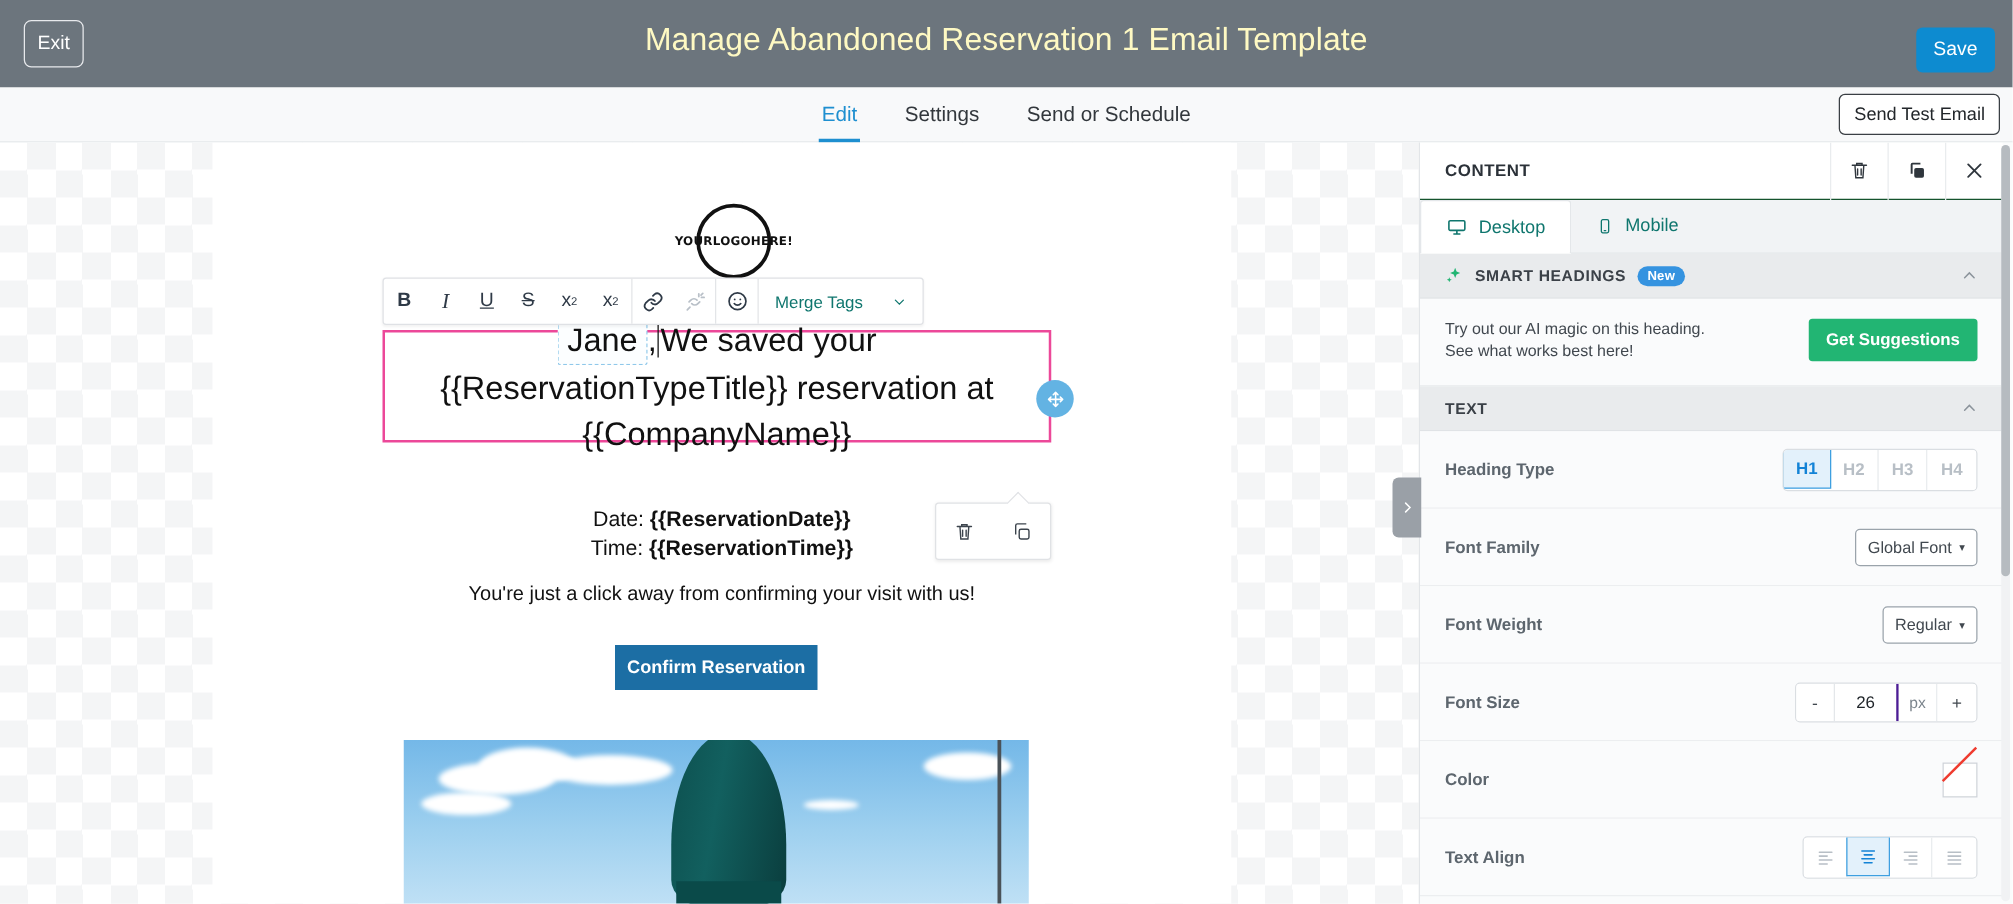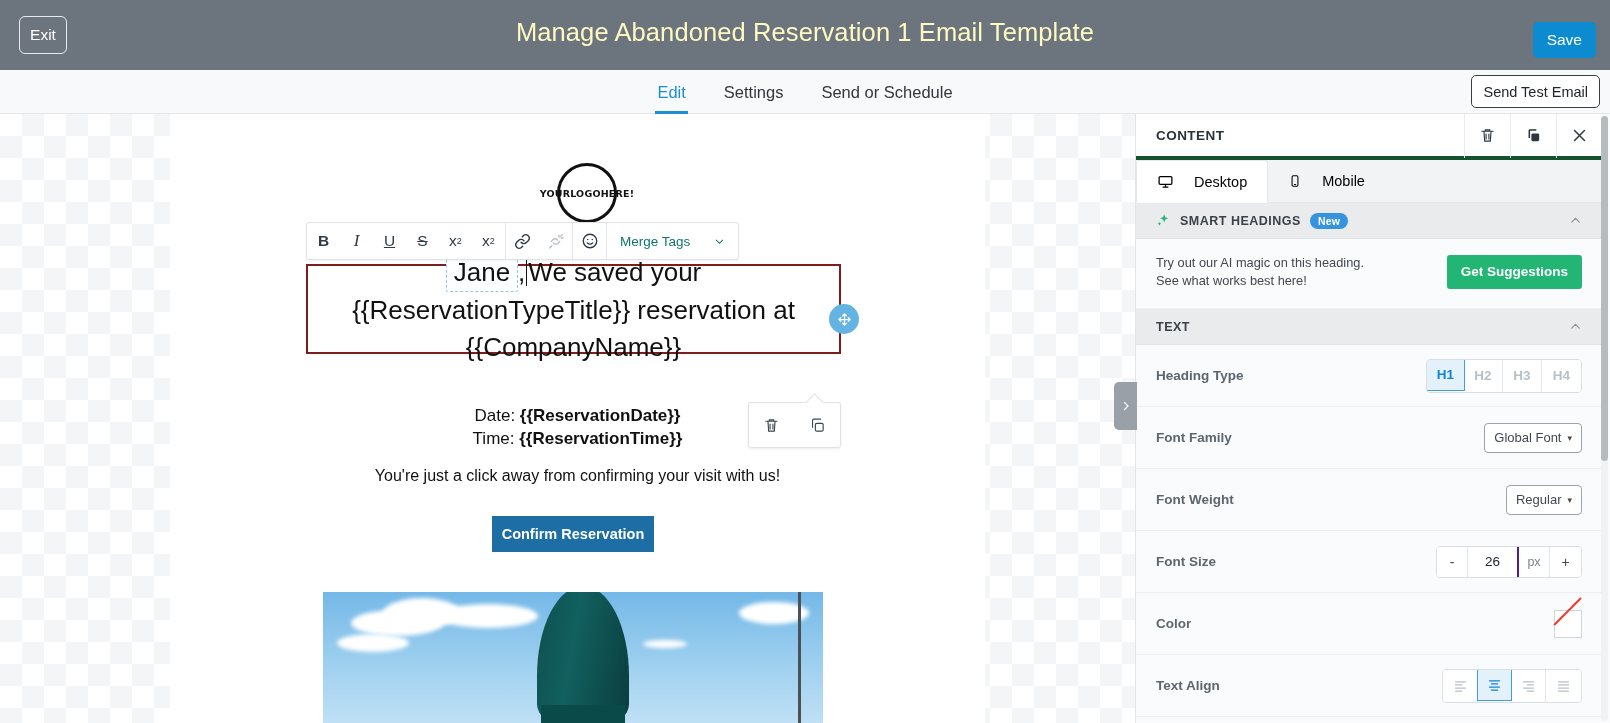--- a/index.html
+++ b/index.html
@@ -131,21 +131,21 @@
     display: flex; align-items: center; gap: 24px;
     padding: 0 13px; height: 36px;
     font-size: 13.5px; color: #0f766e; cursor: pointer;
     white-space: nowrap;
   }
 
   
   .heading-block {
     position: absolute; left: 136px; top: 150px;
     width: 535px; height: 90px;
-    border: 2px solid #7f1d1d;
+    border: 2px solid #ec4899;
     background: #fff;
     display: flex; align-items: center; justify-content: center;
     z-index: 4;
   }
   .heading-text {
     font-family: "Liberation Sans", sans-serif;
     font-size: 26px; line-height: 37px;
     color: #111; text-align: center;
     width: 500px;
   }
@@ -244,43 +244,43 @@
   .sidebar {
     position: absolute; top: 114px; right: 0;
     width: 475px; height: 609px;
     background: #fafbfc;
     border-left: 1px solid #e2e5e8;
     overflow: hidden;
   }
   .sb-inner { position: absolute; inset: 0 8px 0 0; }
   .sb-header {
     height: 46px; background: #fff;
-    border-bottom: 4px solid #14532d;
+    border-bottom: 1px solid #14532d;
     display: flex; align-items: center;
   }
   .sb-title {
     flex: 1; padding-left: 20px;
     font-size: 13.5px; font-weight: 700; color: #2b3138;
     letter-spacing: .45px;
   }
   .sb-hbtn {
     width: 46px; height: 46px;
     display: flex; align-items: center; justify-content: center;
     border-left: 1px solid #e9ecee;
     color: #2f363d; cursor: pointer;
   }
   .sb-tabs {
     height: 43px; background: #f1f3f5;
     border-bottom: 1px solid #e4e7ea;
     display: flex; align-items: flex-end;
   }
   .sb-tab {
     height: 43px; padding: 0 20px;
-    display: flex; align-items: center; gap: 20px;
-    font-size: 14.5px; color: #000000;
+    display: flex; align-items: center; gap: 9px;
+    font-size: 14.5px; color: #0f766e;
     cursor: pointer;
   }
   .sb-tab.active {
     background: #fff;
     border: 1px solid #e4e7ea; border-bottom: 1px solid #fff;
     margin-bottom: -1px;
     border-radius: 3px 3px 0 0;
   }
   .section-head {
     height: 36px; background: #e9ebed;

